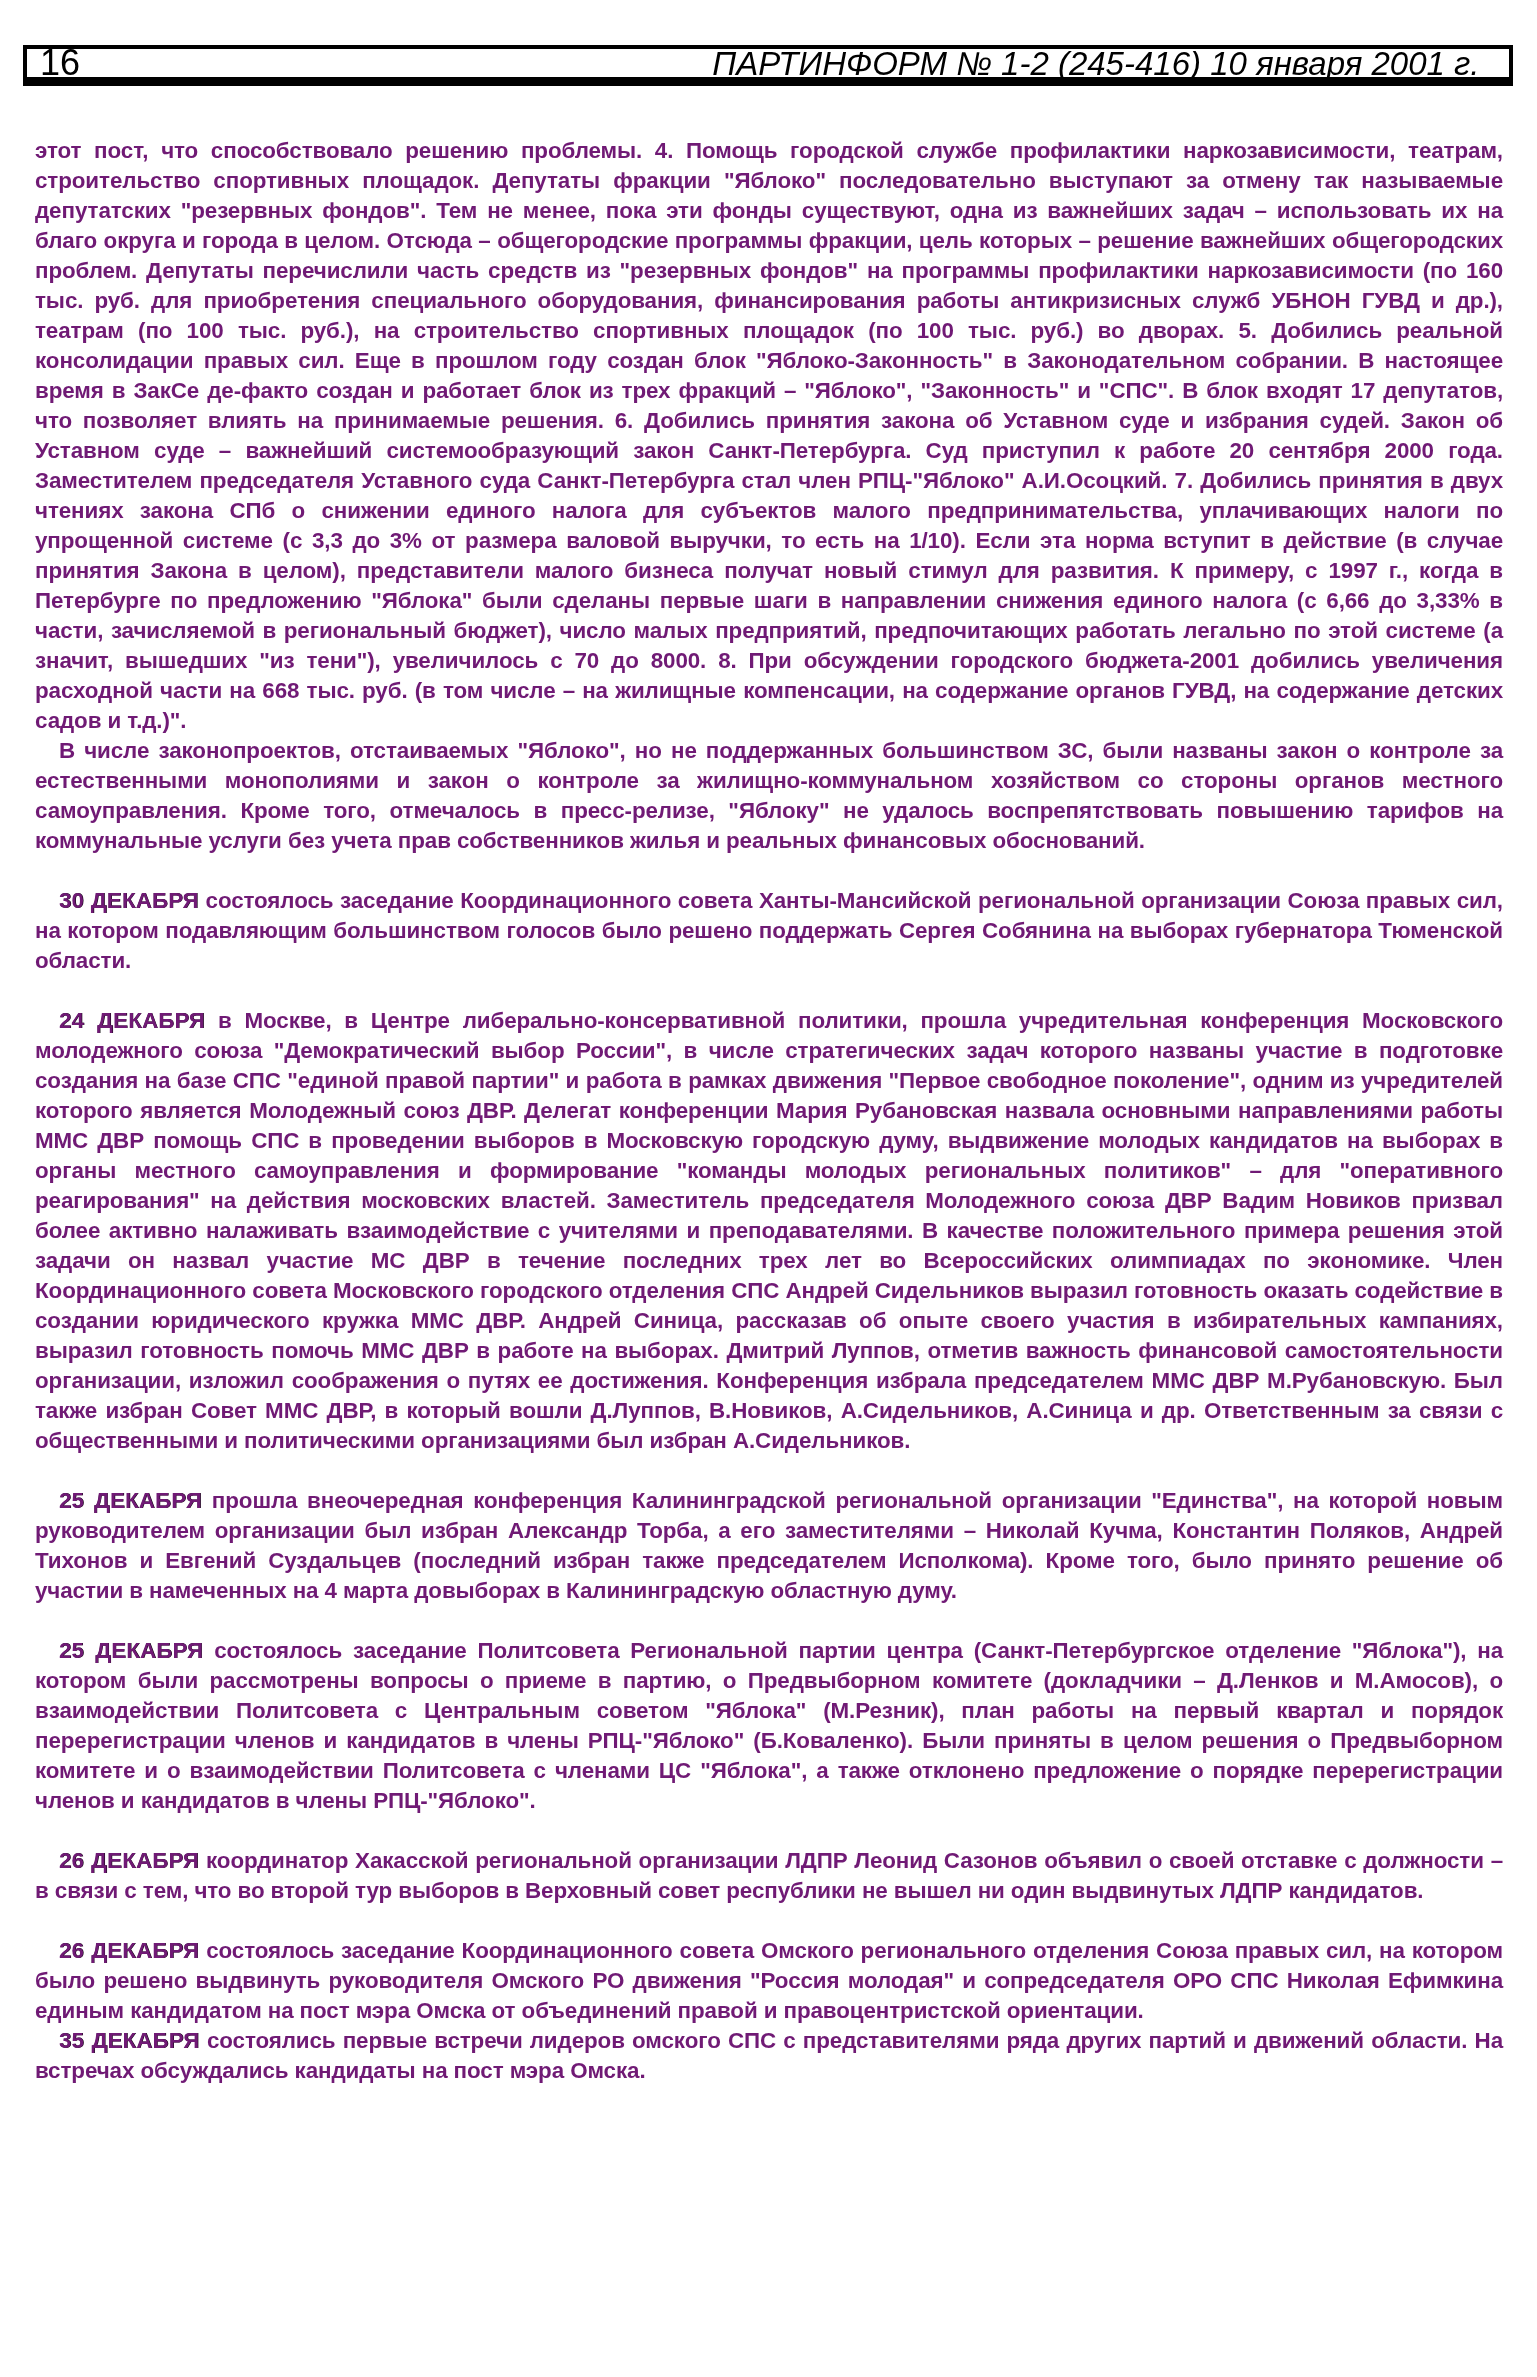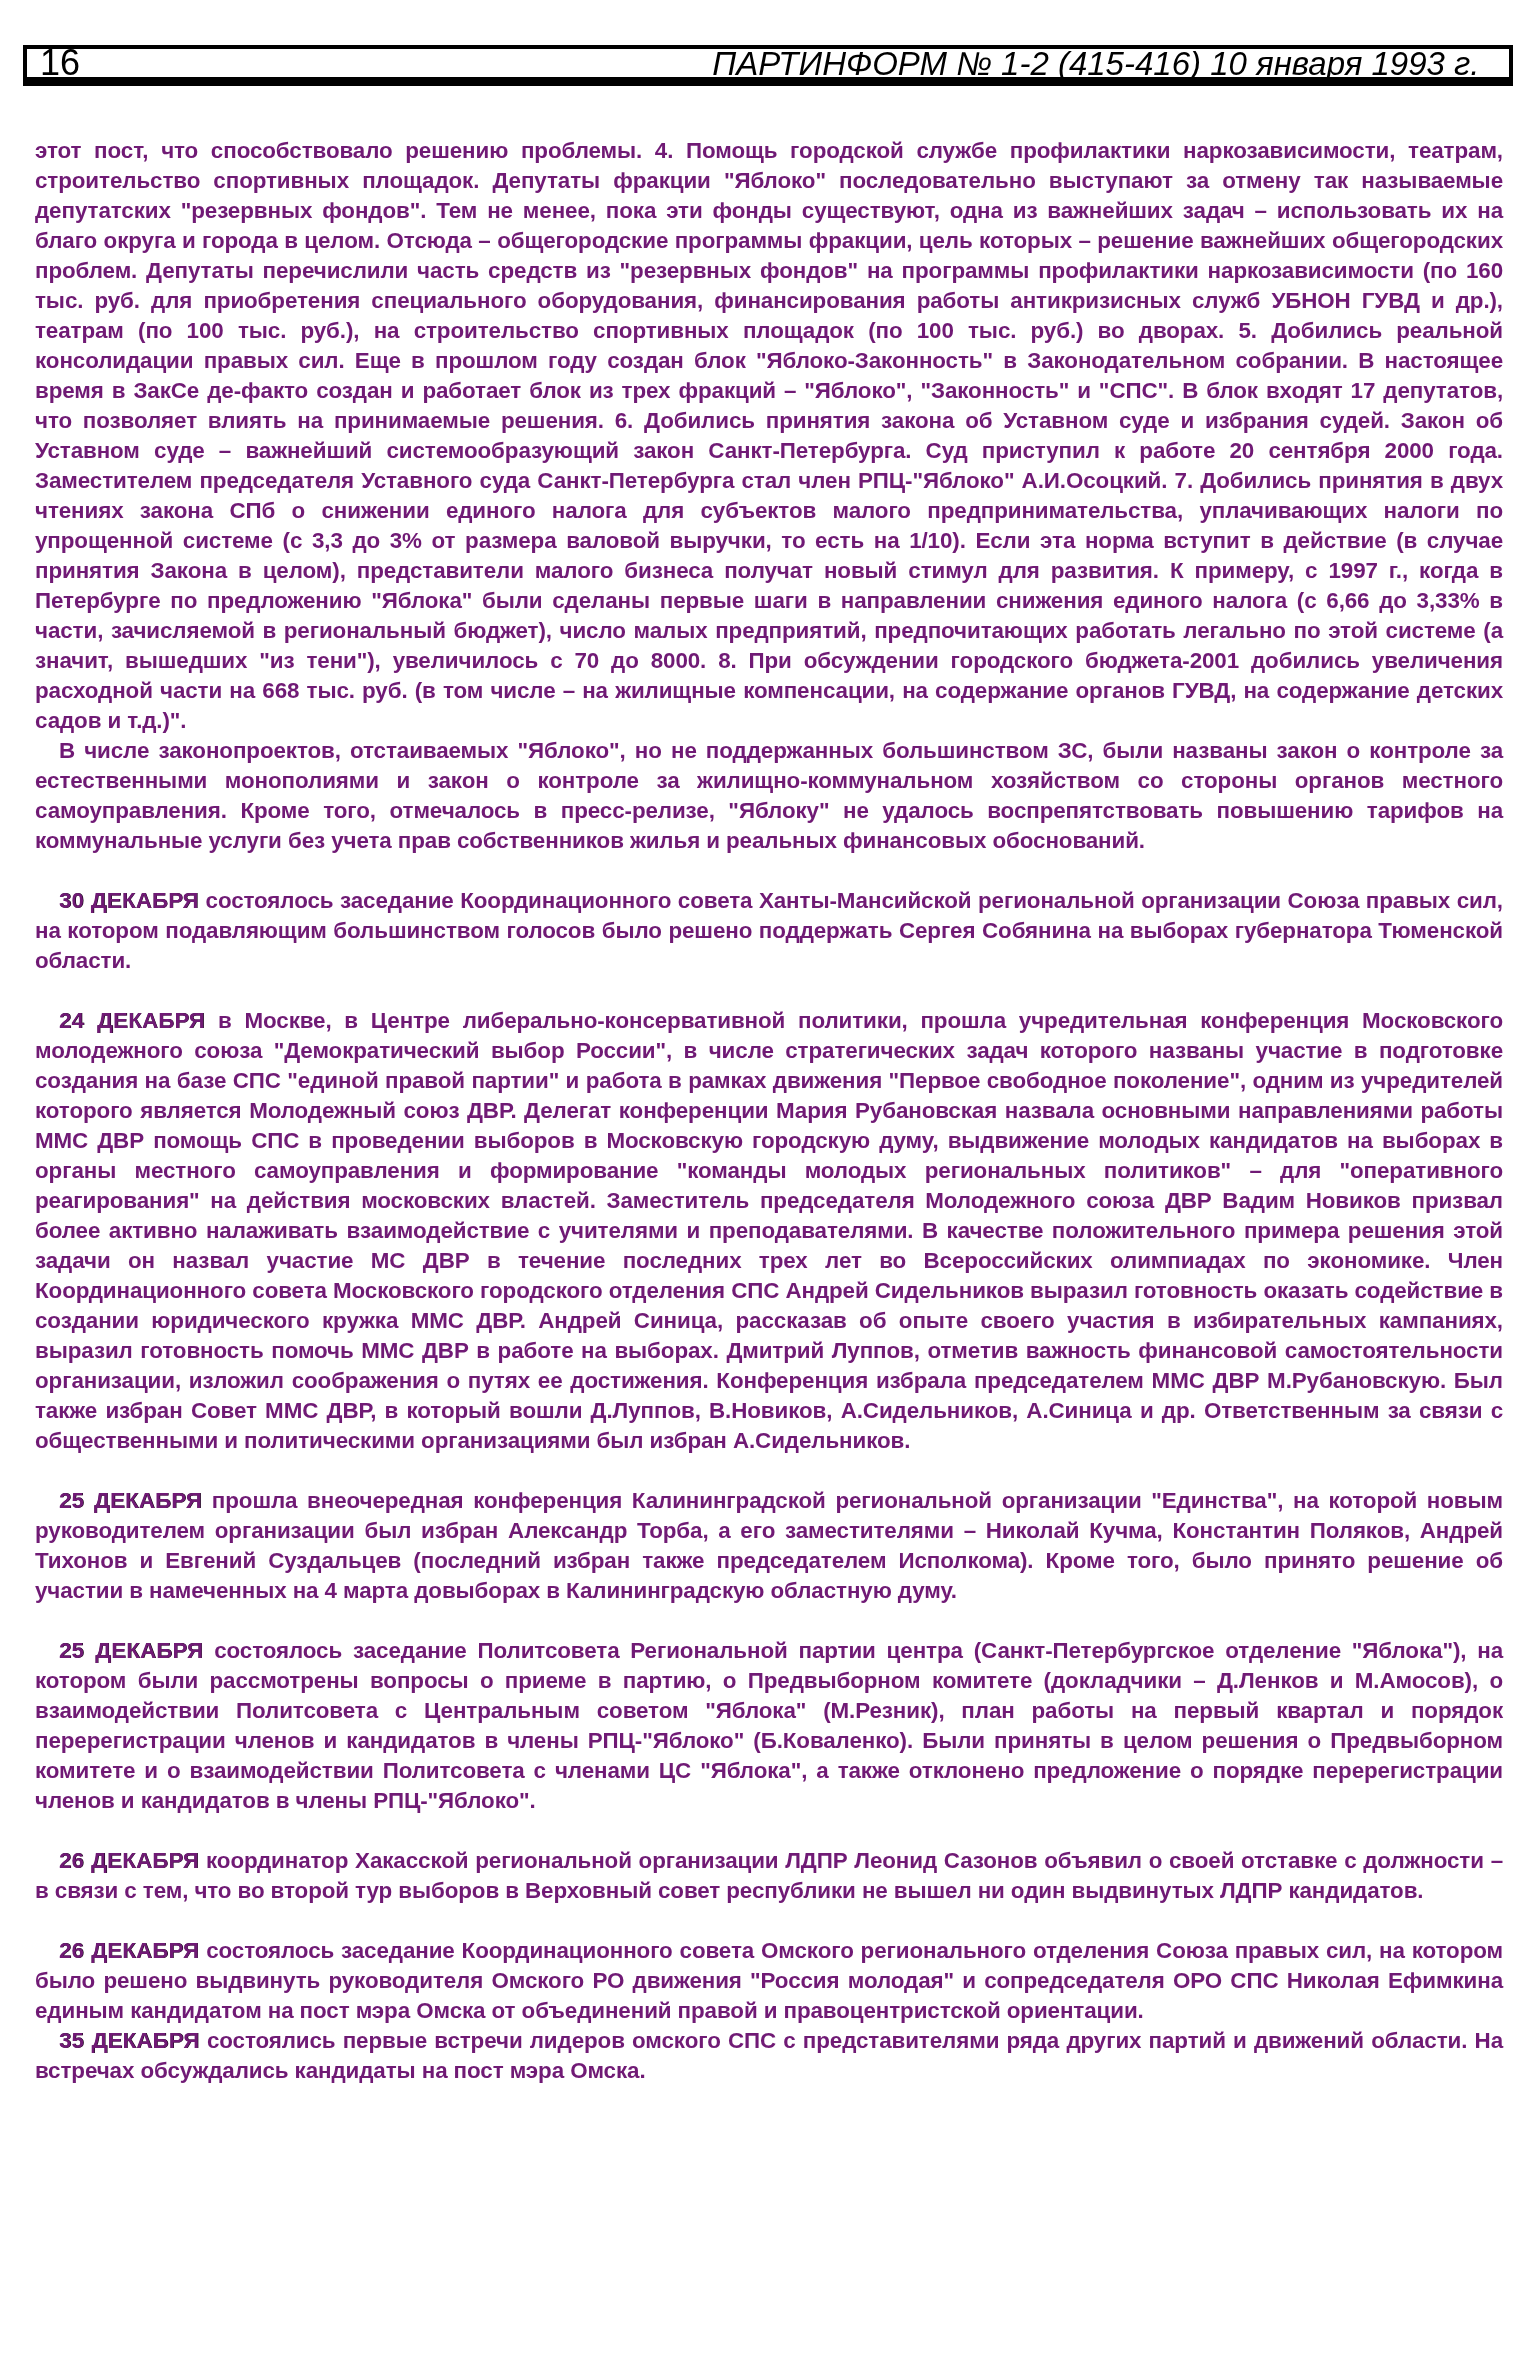--- a/index.html
+++ b/index.html
@@ -65,21 +65,21 @@
     text-shadow: 0.4px 0 0 #000; 
     letter-spacing: 0.1px;
   }
 </style>
 </head>
 <body>
 
 <div class="sheet">
   <header class="band">
     <span class="page-number">16</span>
-    <span class="issue-title">ПАРТИНФОРМ № 1-2 (415-416) 10 января 1993 г.</span>
+    <span class="issue-title">ПАРТИНФОРМ № 1-2 (245-416) 10 января 2001 г.</span>
   </header>
 
   <main class="body-col">
       <p class="para flush">этот пост, что способствовало решению проблемы. 4. Помощь городской службе профилактики наркозависимости, театрам, строительство спортивных площадок. Депутаты фракции "Яблоко" последовательно выступают за отмену так называемые депутатских "резервных фондов". Тем не менее, пока эти фонды существуют, одна из важнейших задач – использовать их на благо округа и города в целом. Отсюда – общегородские программы фракции, цель которых – решение важнейших общегородских проблем. Депутаты перечислили часть средств из "резервных фондов" на программы профилактики наркозависимости (по 160 тыс. руб. для приобретения специального оборудования, финансирования работы антикризисных служб УБНОН ГУВД и др.), театрам (по 100 тыс. руб.), на строительство спортивных площадок (по 100 тыс. руб.) во дворах. 5. Добились реальной консолидации правых сил. Еще в прошлом году создан блок "Яблоко-Законность" в Законодательном собрании. В настоящее время в ЗакСе де-факто создан и работает блок из трех фракций – "Яблоко", "Законность" и "СПС". В блок входят 17 депутатов, что позволяет влиять на принимаемые решения. 6. Добились принятия закона об Уставном суде и избрания судей. Закон об Уставном суде – важнейший системообразующий закон Санкт-Петербурга. Суд приступил к работе 20 сентября 2000 года. Заместителем председателя Уставного суда Санкт-Петербурга стал член РПЦ-"Яблоко" А.И.Осоцкий. 7. Добились принятия в двух чтениях закона СПб о снижении единого налога для субъектов малого предпринимательства, уплачивающих налоги по упрощенной системе (с 3,3 до 3% от размера валовой выручки, то есть на 1/10). Если эта норма вступит в действие (в случае принятия Закона в целом), представители малого бизнеса получат новый стимул для развития. К примеру, с 1997 г., когда в Петербурге по предложению "Яблока" были сделаны первые шаги в направлении снижения единого налога (с 6,66 до 3,33% в части, зачисляемой в региональный бюджет), число малых предприятий, предпочитающих работать легально по этой системе (а значит, вышедших "из тени"), увеличилось с 70 до 8000. 8. При обсуждении городского бюджета-2001 добились увеличения расходной части на 668 тыс. руб. (в том числе – на жилищные компенсации, на содержание органов ГУВД, на содержание детских садов и т.д.)".</p>
       <p class="para">В числе законопроектов, отстаиваемых "Яблоко", но не поддержанных большинством ЗС, были названы закон о контроле за естественными монополиями и закон о контроле за жилищно-коммунальном хозяйством со стороны органов местного самоуправления. Кроме того, отмечалось в пресс-релизе, "Яблоку" не удалось воспрепятствовать повышению тарифов на коммунальные услуги без учета прав собственников жилья и реальных финансовых обоснований.</p>
       <p class="para gap"><strong class="date">30 ДЕКАБРЯ </strong>состоялось заседание Координационного совета Ханты-Мансийской региональной организации Союза правых сил, на котором подавляющим большинством голосов было решено поддержать Сергея Собянина на выборах губернатора Тюменской области.</p>
       <p class="para gap"><strong class="date">24 ДЕКАБРЯ </strong>в Москве, в Центре либерально-консервативной политики, прошла учредительная конференция Московского молодежного союза "Демократический выбор России", в числе стратегических задач которого названы участие в подготовке создания на базе СПС "единой правой партии" и работа в рамках движения "Первое свободное поколение", одним из учредителей которого является Молодежный союз ДВР. Делегат конференции Мария Рубановская назвала основными направлениями работы ММС ДВР помощь СПС в проведении выборов в Московскую городскую думу, выдвижение молодых кандидатов на выборах в органы местного самоуправления и формирование "команды молодых региональных политиков" – для "оперативного реагирования" на действия московских властей. Заместитель председателя Молодежного союза ДВР Вадим Новиков призвал более активно налаживать взаимодействие с учителями и преподавателями. В качестве положительного примера решения этой задачи он назвал участие МС ДВР в течение последних трех лет во Всероссийских олимпиадах по экономике. Член Координационного совета Московского городского отделения СПС Андрей Сидельников выразил готовность оказать содействие в создании юридического кружка ММС ДВР. Андрей Синица, рассказав об опыте своего участия в избирательных кампаниях, выразил готовность помочь ММС ДВР в работе на выборах. Дмитрий Луппов, отметив важность финансовой самостоятельности организации, изложил соображения о путях ее достижения. Конференция избрала председателем ММС ДВР М.Рубановскую. Был также избран Совет ММС ДВР, в который вошли Д.Луппов, В.Новиков, А.Сидельников, А.Синица и др. Ответственным за связи с общественными и политическими организациями был избран А.Сидельников.</p>
       <p class="para gap"><strong class="date">25 ДЕКАБРЯ </strong>прошла внеочередная конференция Калининградской региональной организации "Единства", на которой новым руководителем организации был избран Александр Торба, а его заместителями – Николай Кучма, Константин Поляков, Андрей Тихонов и Евгений Суздальцев (последний избран также председателем Исполкома). Кроме того, было принято решение об участии в намеченных на 4 марта довыборах в Калининградскую областную думу.</p>
       <p class="para gap"><strong class="date">25 ДЕКАБРЯ </strong>состоялось заседание Политсовета Региональной партии центра (Санкт-Петербургское отделение "Яблока"), на котором были рассмотрены вопросы о приеме в партию, о Предвыборном комитете (докладчики – Д.Ленков и М.Амосов), о взаимодействии Политсовета с Центральным советом "Яблока" (М.Резник), план работы на первый квартал и порядок перерегистрации членов и кандидатов в члены РПЦ-"Яблоко" (Б.Коваленко). Были приняты в целом решения о Предвыборном комитете и о взаимодействии Политсовета с членами ЦС "Яблока", а также отклонено предложение о порядке перерегистрации членов и кандидатов в члены РПЦ-"Яблоко".</p>
       <p class="para gap"><strong class="date">26 ДЕКАБРЯ </strong>координатор Хакасской региональной организации ЛДПР Леонид Сазонов объявил о своей отставке с должности – в связи с тем, что во второй тур выборов в Верховный совет республики не вышел ни один выдвинутых ЛДПР кандидатов.</p>

